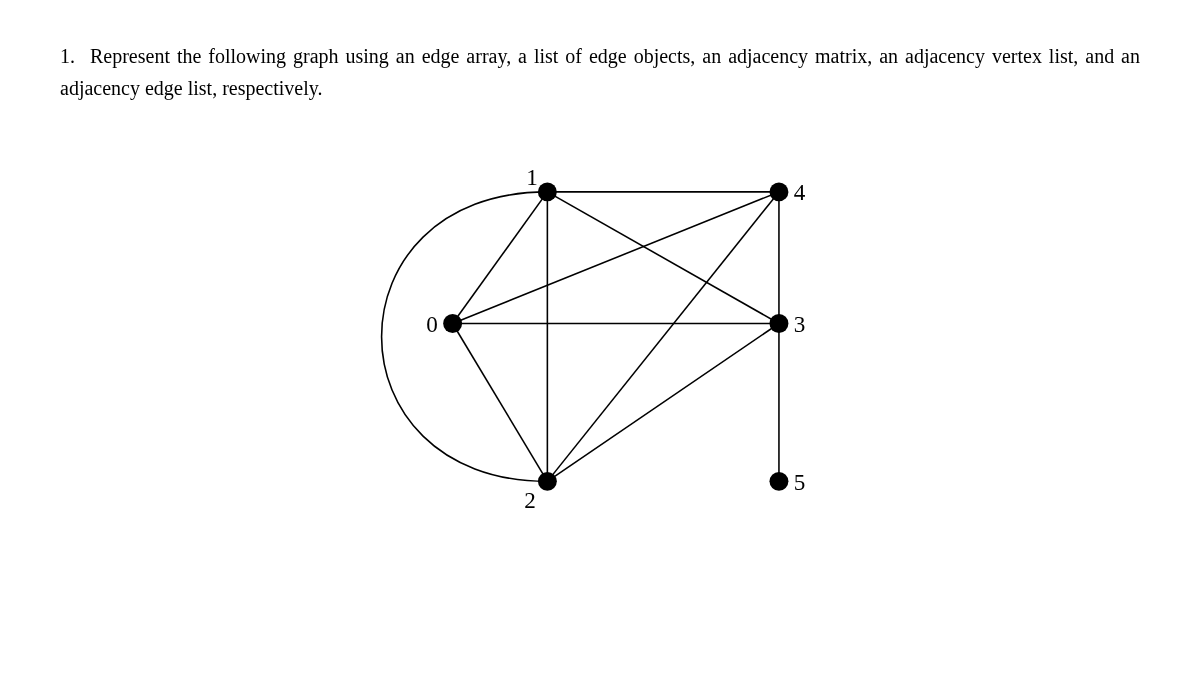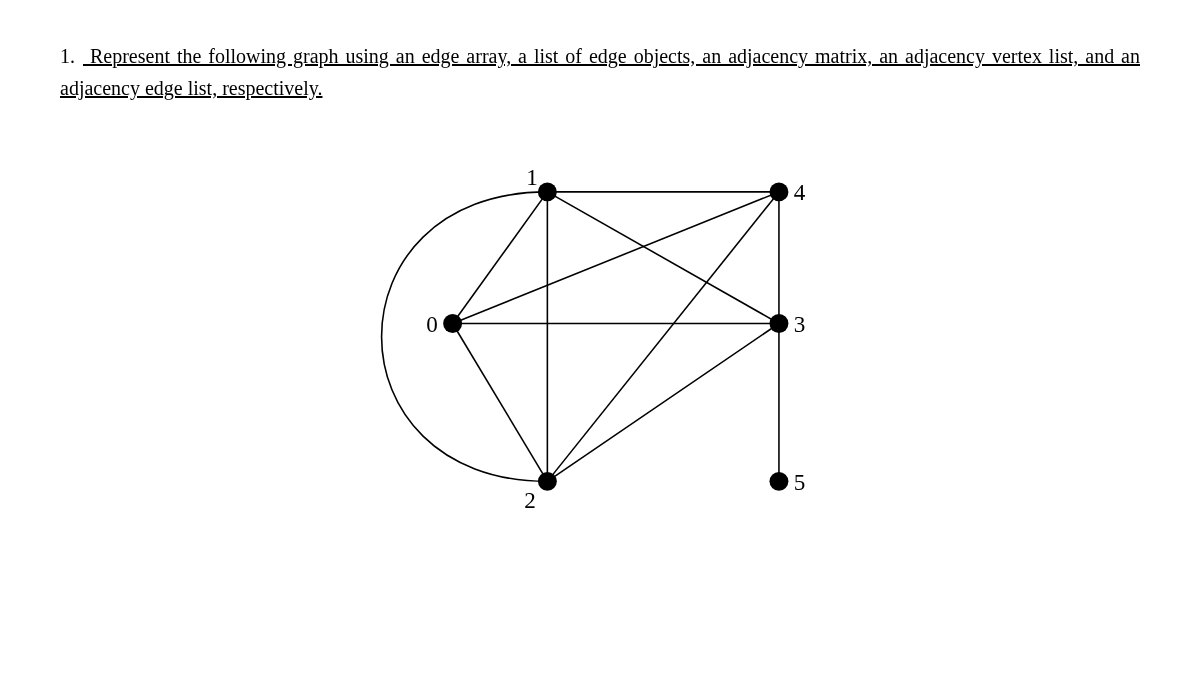--- a/index.html
+++ b/index.html
@@ -13,21 +13,20 @@
       width: 1200px;
       height: 674px;
       overflow: hidden;
       display: flex;
       align-items: flex-start;
       justify-content: flex-start;
       padding: 40px 60px;
     }
     .content {
       width: 100%;
-      text-decoration: underline;
     }
     .question-text {
       font-size: 20px;
       line-height: 1.6;
       color: #000;
       margin-bottom: 30px;
       text-align: justify;
     }
     .question-number {
       display: inline-block;

